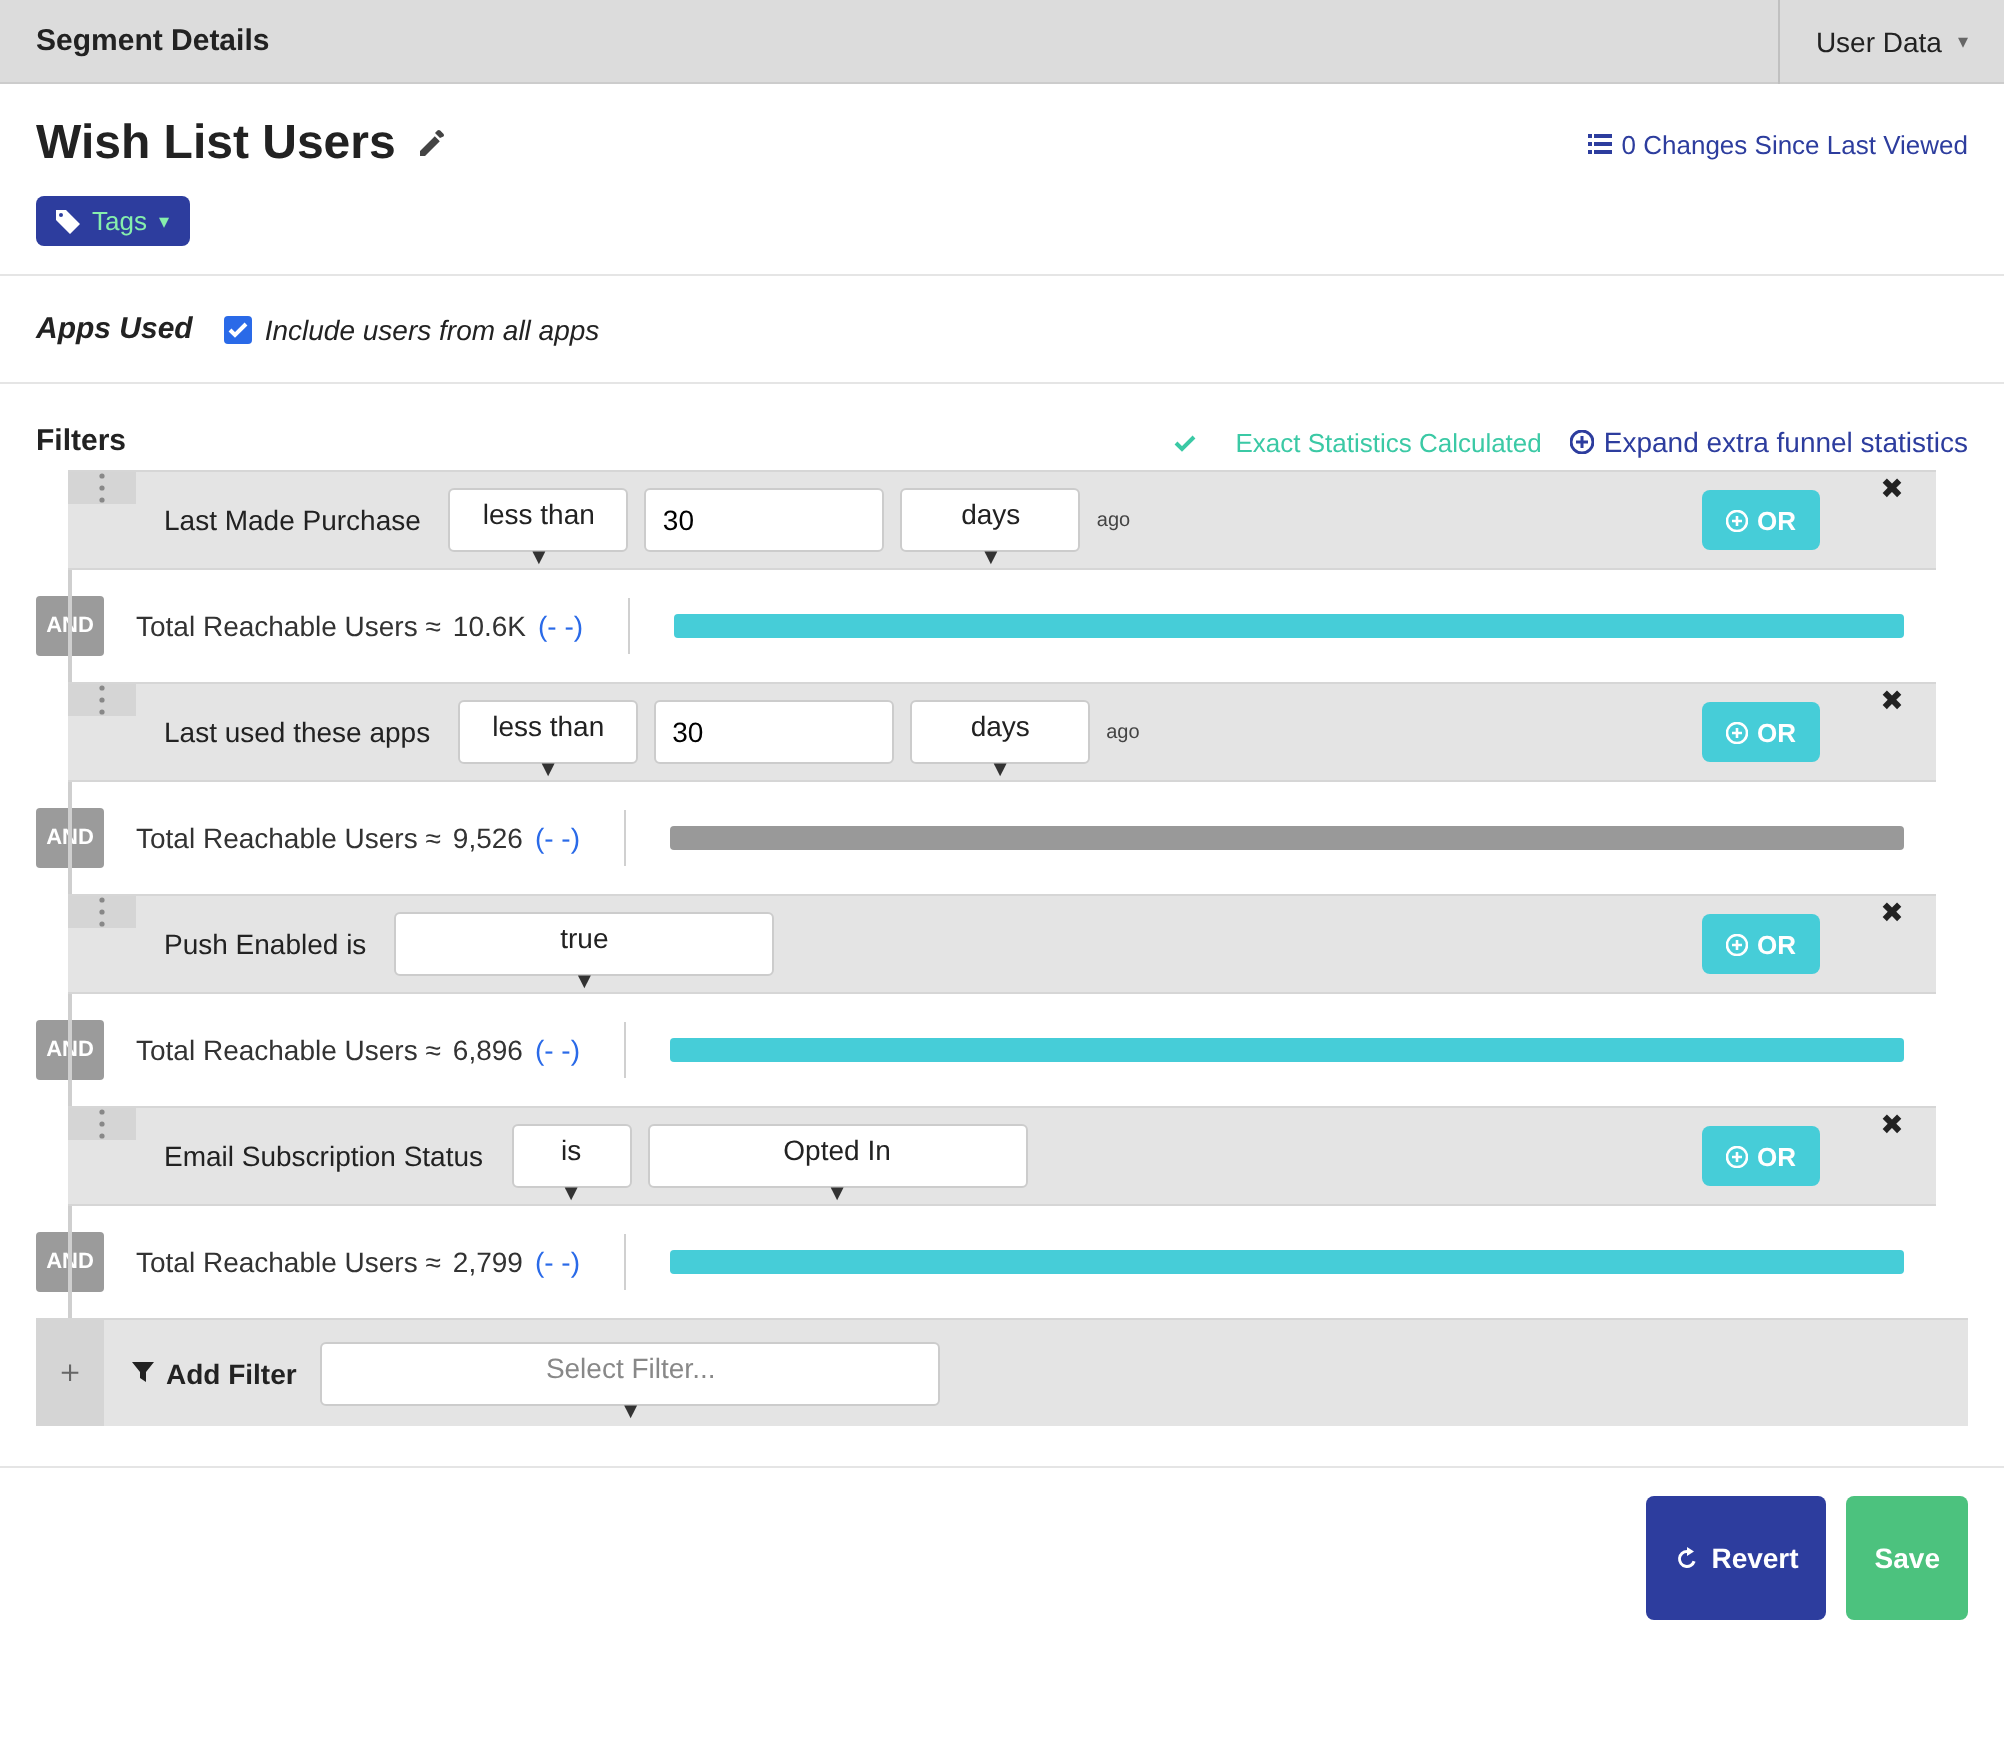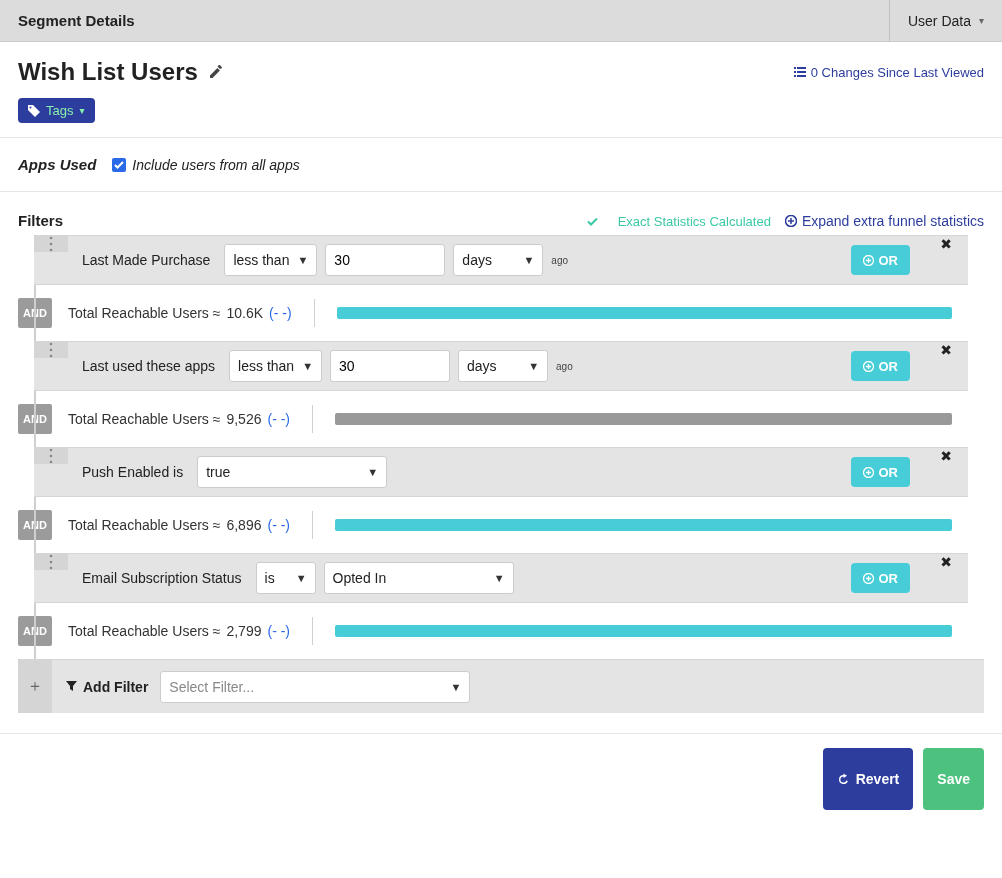--- a/index.html
+++ b/index.html
@@ -29,21 +29,21 @@
   
   .filters-header { display: flex; align-items: flex-end; padding: 0 18px 6px 18px; }
   .filters-title { font-weight: 600; font-size: 15px; }
   .stats-calc { color: #3bc9a5; font-size: 13px; margin-left: auto; margin-right: 14px; display: inline-flex; align-items: center; gap: 20px;}
   .expand-link { color: #2d3d9e; font-size: 14px; display: inline-flex; align-items: center; gap: 5px; }
   
   .filter-row { display: flex; align-items: flex-start; background: #e4e4e4; min-height: 46px; border-top: 1px solid #d6d6d6; border-bottom: 1px solid #d6d6d6; margin: 0 34px; }
   .drag-cell { width: 34px; background: #d5d5d5; display: flex; align-items: center; justify-content: center; color: #888; cursor: grab; }
   .filter-body { flex: 1; display: flex; align-items: center; padding: 8px 14px; gap: 8px; }
   .filter-label { font-size: 14px; margin-right: 6px; color: #222; }
-  .sel, .inp { height: 32px; border: 1px solid #ccc; border-radius: 3px; background: #fff; font-size: 14px; padding: 4px 8px; }
+  .sel, .inp { height: 32px; border: 1px solid #ccc; border-radius: 3px; background: #fff; font-size: 14px; padding: 4px 8px; flex-direction: column; }
   .sel { min-width: 90px; display: inline-flex; align-items: center; justify-content: space-between; gap: 8px; cursor: pointer; }
   .caret { font-size: 11px; color: #333; }
   .inp { width: 120px; }
   .static { font-size: 10px; color: #444; }
   .or-btn { background: #46cdd8; color: #fff; border: none; border-radius: 4px; height: 30px; padding: 0 12px; font-size: 13px; font-weight: 600; display: inline-flex; align-items: center; gap: 5px; cursor: pointer; margin-left: auto; }
   .del-btn { width: 44px; display: flex; align-items: center; justify-content: center; color: #222; cursor: pointer; font-size: 14px; }
   
   .stat-row { display: flex; align-items: stretch; margin: 0 18px; }
   .and-cell { width: 34px; background: #9b9b9b; color: #fff; font-size: 11px; font-weight: 700; display: flex; align-items: center; justify-content: center; height: 30px; align-self: center; border-radius: 2px;}
   .connector { width: 34px; display: flex; align-items: center; justify-content: center; position: relative; }

